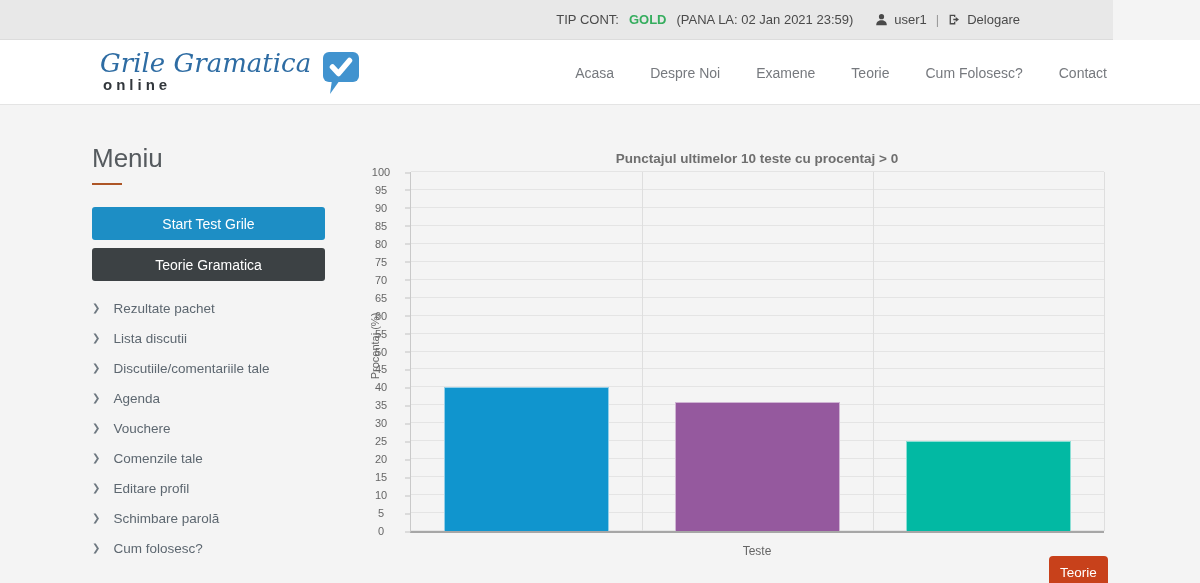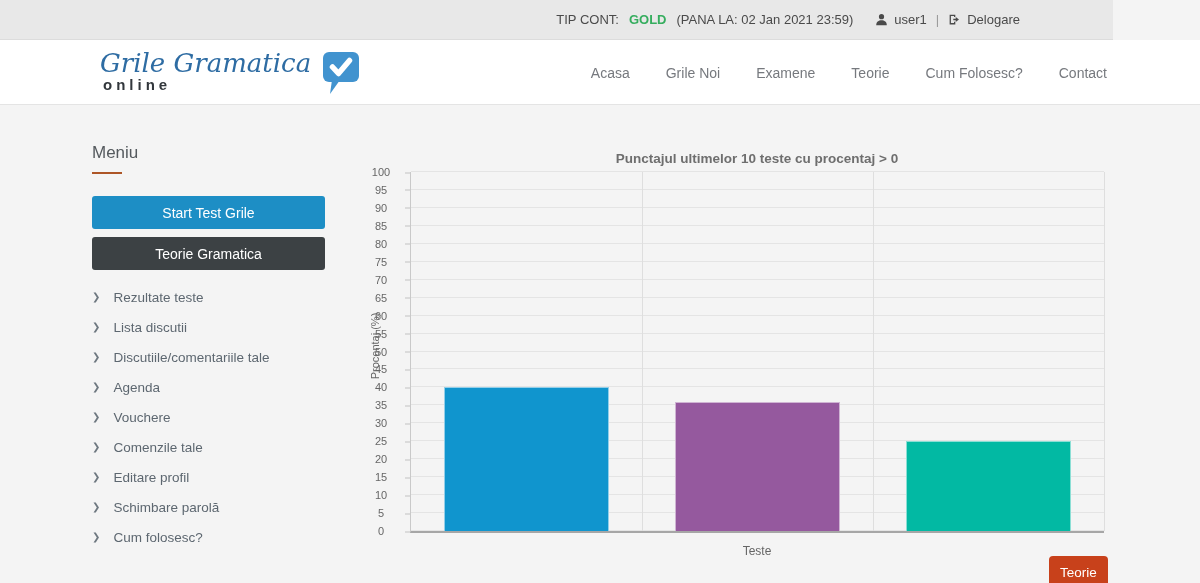--- a/index.html
+++ b/index.html
@@ -26,21 +26,21 @@
   .brand-text { display:flex; flex-direction:column; }
   .brand-line1 { font-family:"DejaVu Serif", serif; font-style:italic;
     font-size:26px; color:#2e6ca3; line-height:30px; }
   .brand-line2 { font-size:15px; font-weight:700; color:#32373c; letter-spacing:4px; margin-top:-2px; margin-left:3px; }
   .brand-icon { width:40px; height:46px; margin-left:10px; margin-top:2px; }
   .nav { position:absolute; right:93px; top:0; height:65px; display:flex; align-items:center; gap:36px; }
   .nav-item { font-size:14px; color:#76797e; cursor:pointer; white-space:nowrap; }
 
   
   .sidebar { position:absolute; left:92px; top:143px; width:233px; }
-  .menu-title { font-size:17px; color:#555a5e; font-weight:400; }
+  .menu-title { font-size:26px; color:#555a5e; font-weight:400; }
   .menu-underline { width:30px; height:2px; background:#ad5526; margin-top:9px; margin-bottom:22px; }
   .side-btn { width:233px; height:33px; border:none; border-radius:3px; color:#ffffff;
     font-family:"Liberation Sans", sans-serif; font-size:14px; display:flex; align-items:center;
     justify-content:center; margin-bottom:8px; cursor:pointer; }
   .menu-list { list-style:none; margin-top:12px; }
   .menu-item { display:flex; align-items:center; height:30px; color:#5d6770;
     font-size:13.5px; cursor:pointer; }
   .menu-item .chev { font-size:10px; color:#6e7880; margin-right:13px; line-height:1; }
 
   
@@ -100,39 +100,39 @@
         <span class="brand-line2">online</span>
       </div>
       <svg class="brand-icon" viewBox="0 0 40 46">
         <rect x="2" y="2" width="36" height="30" rx="6" fill="#4193cf"></rect>
         <path d="M11 30 L19 30 L9 44 Z" fill="#4193cf"></path>
         <path d="M11.5 17 L17.5 23.5 L28.5 10.5" stroke="#ffffff" stroke-width="5.5" fill="none" stroke-linecap="round" stroke-linejoin="round"></path>
       </svg>
     </div>
     <div class="nav">
       <span class="nav-item">Acasa</span>
-      <span class="nav-item">Grile Noi</span>
+      <span class="nav-item">Despre Noi</span>
       <span class="nav-item">Examene</span>
       <span class="nav-item">Teorie</span>
       <span class="nav-item">Cum Folosesc?</span>
       <span class="nav-item">Contact</span>
     </div>
   </div>
 
   <div class="sidebar">
     <div class="menu-title">Meniu</div>
     <div class="menu-underline"></div>
 
     <button class="side-btn" style="background:#1d8ec5;">Start Test Grile</button>
     <button class="side-btn" style="background:#3c4144;">Teorie Gramatica</button>
 
     <ul class="menu-list">
       <li class="menu-item">
           <span class="chev">❯</span>
-          <span>Rezultate teste</span>
+          <span>Rezultate pachet</span>
         </li>
       <li class="menu-item">
           <span class="chev">❯</span>
           <span>Lista discutii</span>
         </li>
       <li class="menu-item">
           <span class="chev">❯</span>
           <span>Discutiile/comentariile tale</span>
         </li>
       <li class="menu-item">

